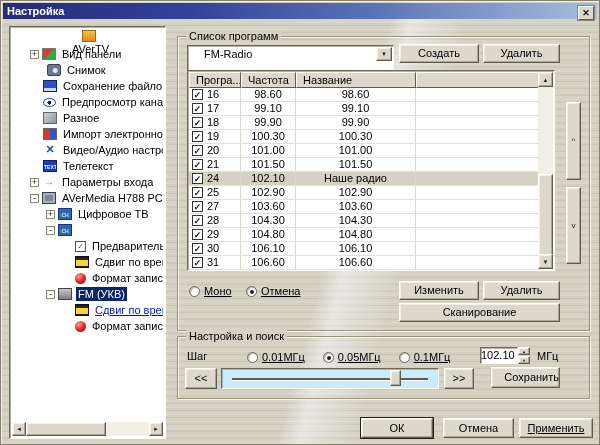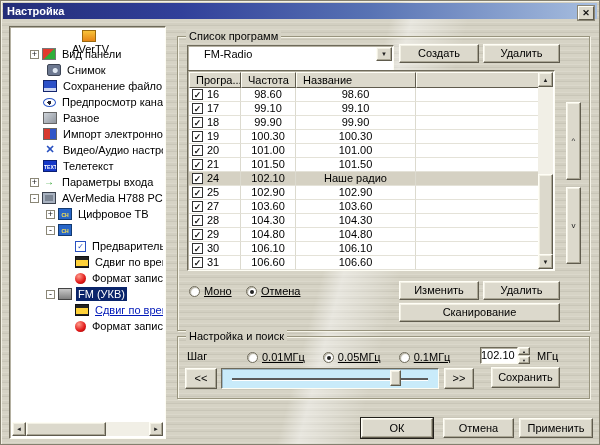--- a/index.html
+++ b/index.html
@@ -393,18 +393,18 @@
   <span class="spin raised" style="top:346px;">▲</span>
   <span class="spin raised" style="top:355px;">▼</span>
   <span class="unit-label">МГц</span>
 
   <div class="btn raised" style="left:184px;top:367px;width:32px;height:21px;line-height:19px;">&lt;&lt;</div>
   <div id="slider-track">
     <div id="slider-line"></div>
     <div id="slider-thumb" class="raised" style="left: 78%;"></div>
   </div>
   <div class="btn raised" style="left:443px;top:367px;width:30px;height:21px;line-height:19px;">&gt;&gt;</div>
-  <div class="btn raised" style="left:490px;top:366px;width:69px;height:21px;line-height:19px;">Сохранить</div>
+  <div class="btn raised" style="left:490px;top:366px;width:69px;height:21px;line-height:19px;text-align:right;">Сохранить</div>
 
   <div class="btn raised default" style="left:360px;top:417px;width:72px;height:20px;line-height:18px;">ОК</div>
   <div class="btn raised" style="left:442px;top:417px;width:71px;height:20px;line-height:18px;">Отмена</div>
-  <div class="btn raised" style="left:518px;top:417px;width:74px;height:20px;line-height:18px;">Применить</div>
+  <div class="btn raised" style="left:518px;top:417px;width:74px;height:20px;line-height:18px;text-decoration:underline;">Применить</div>
 </div>
 
 </body></html>

